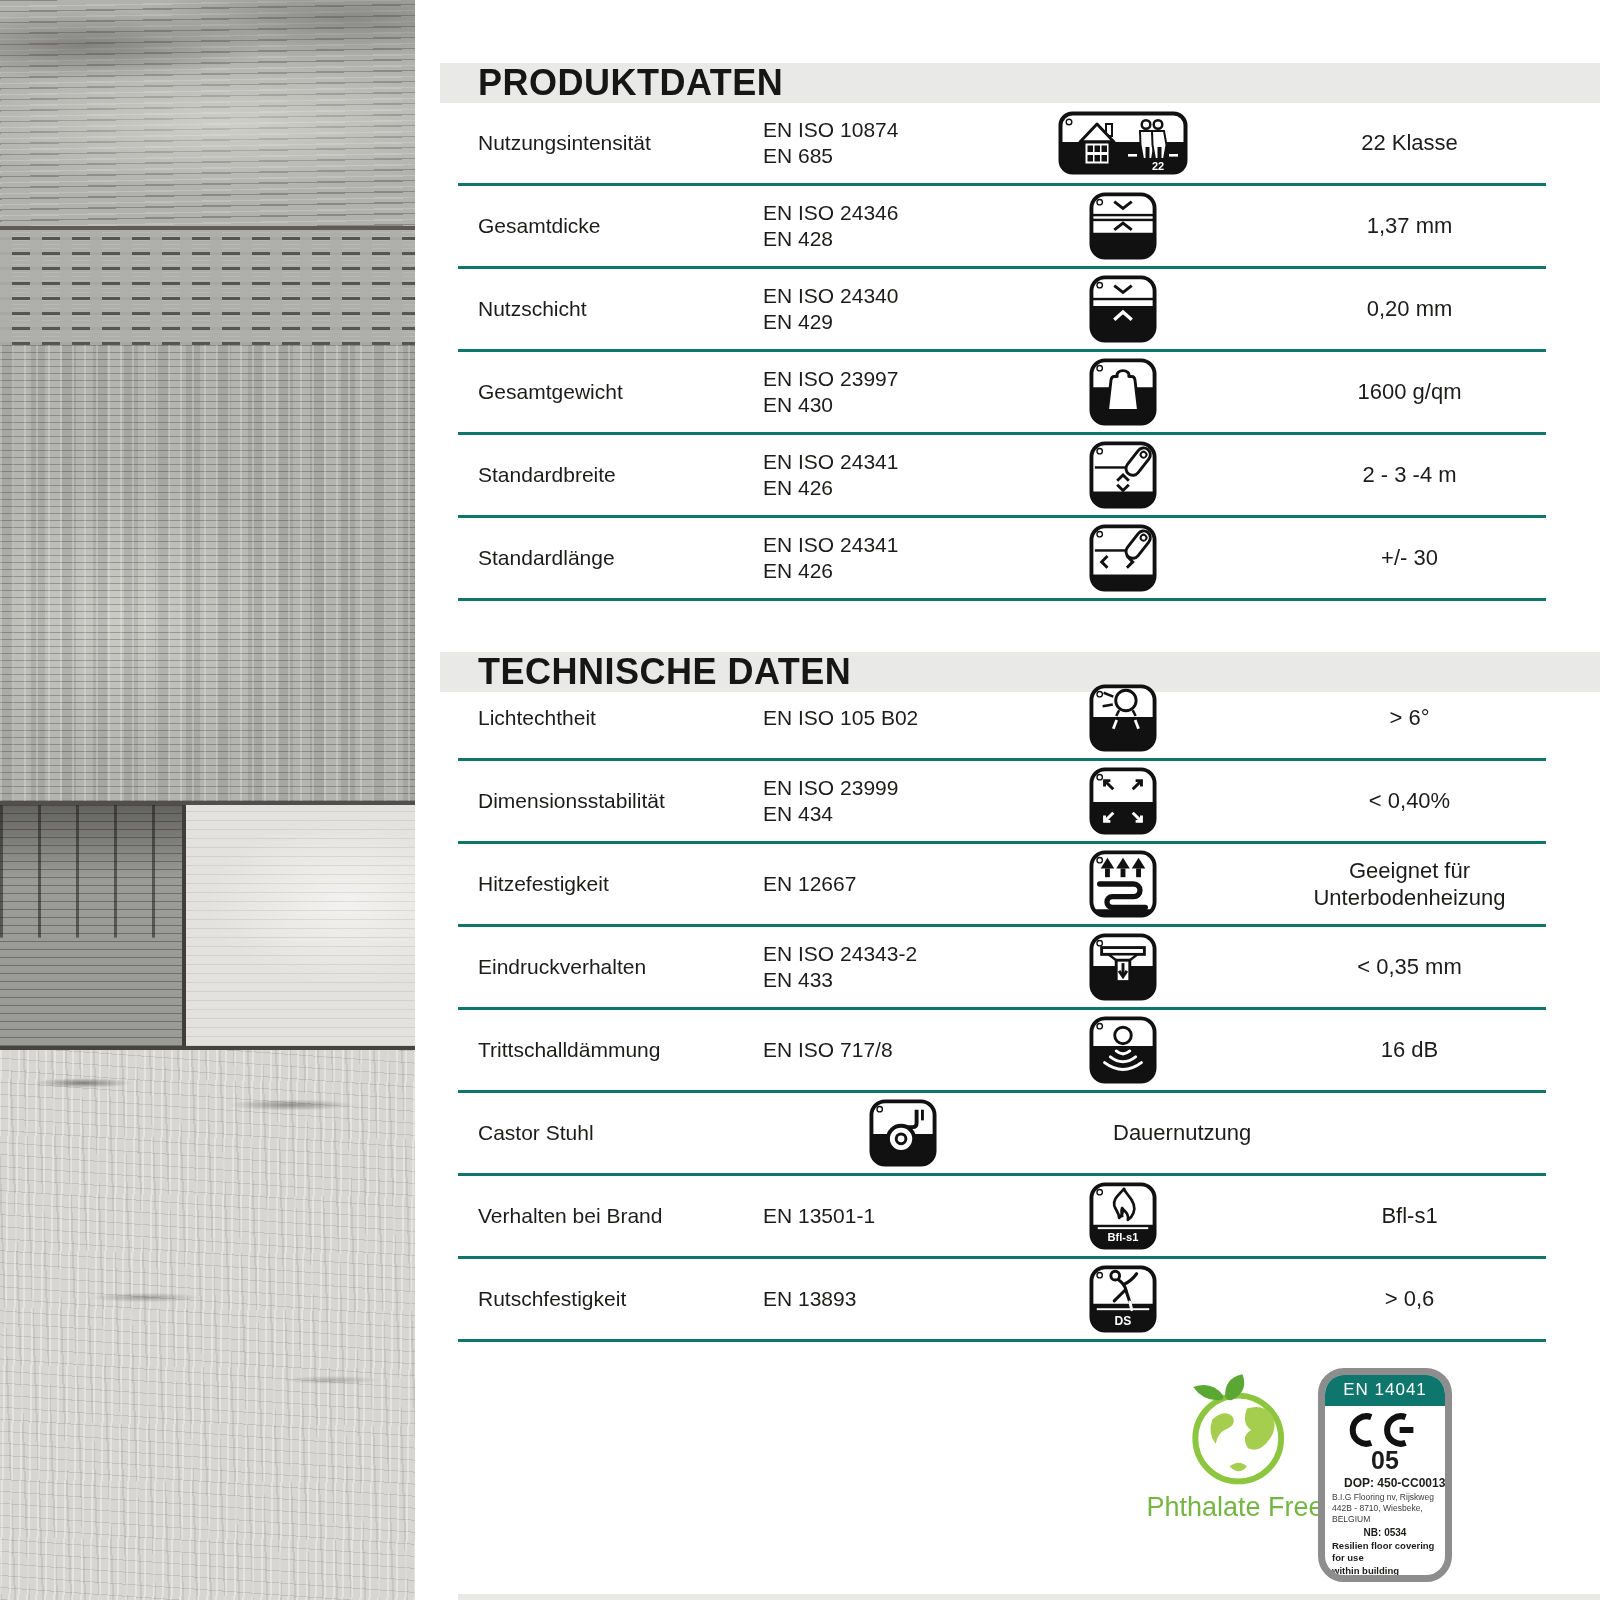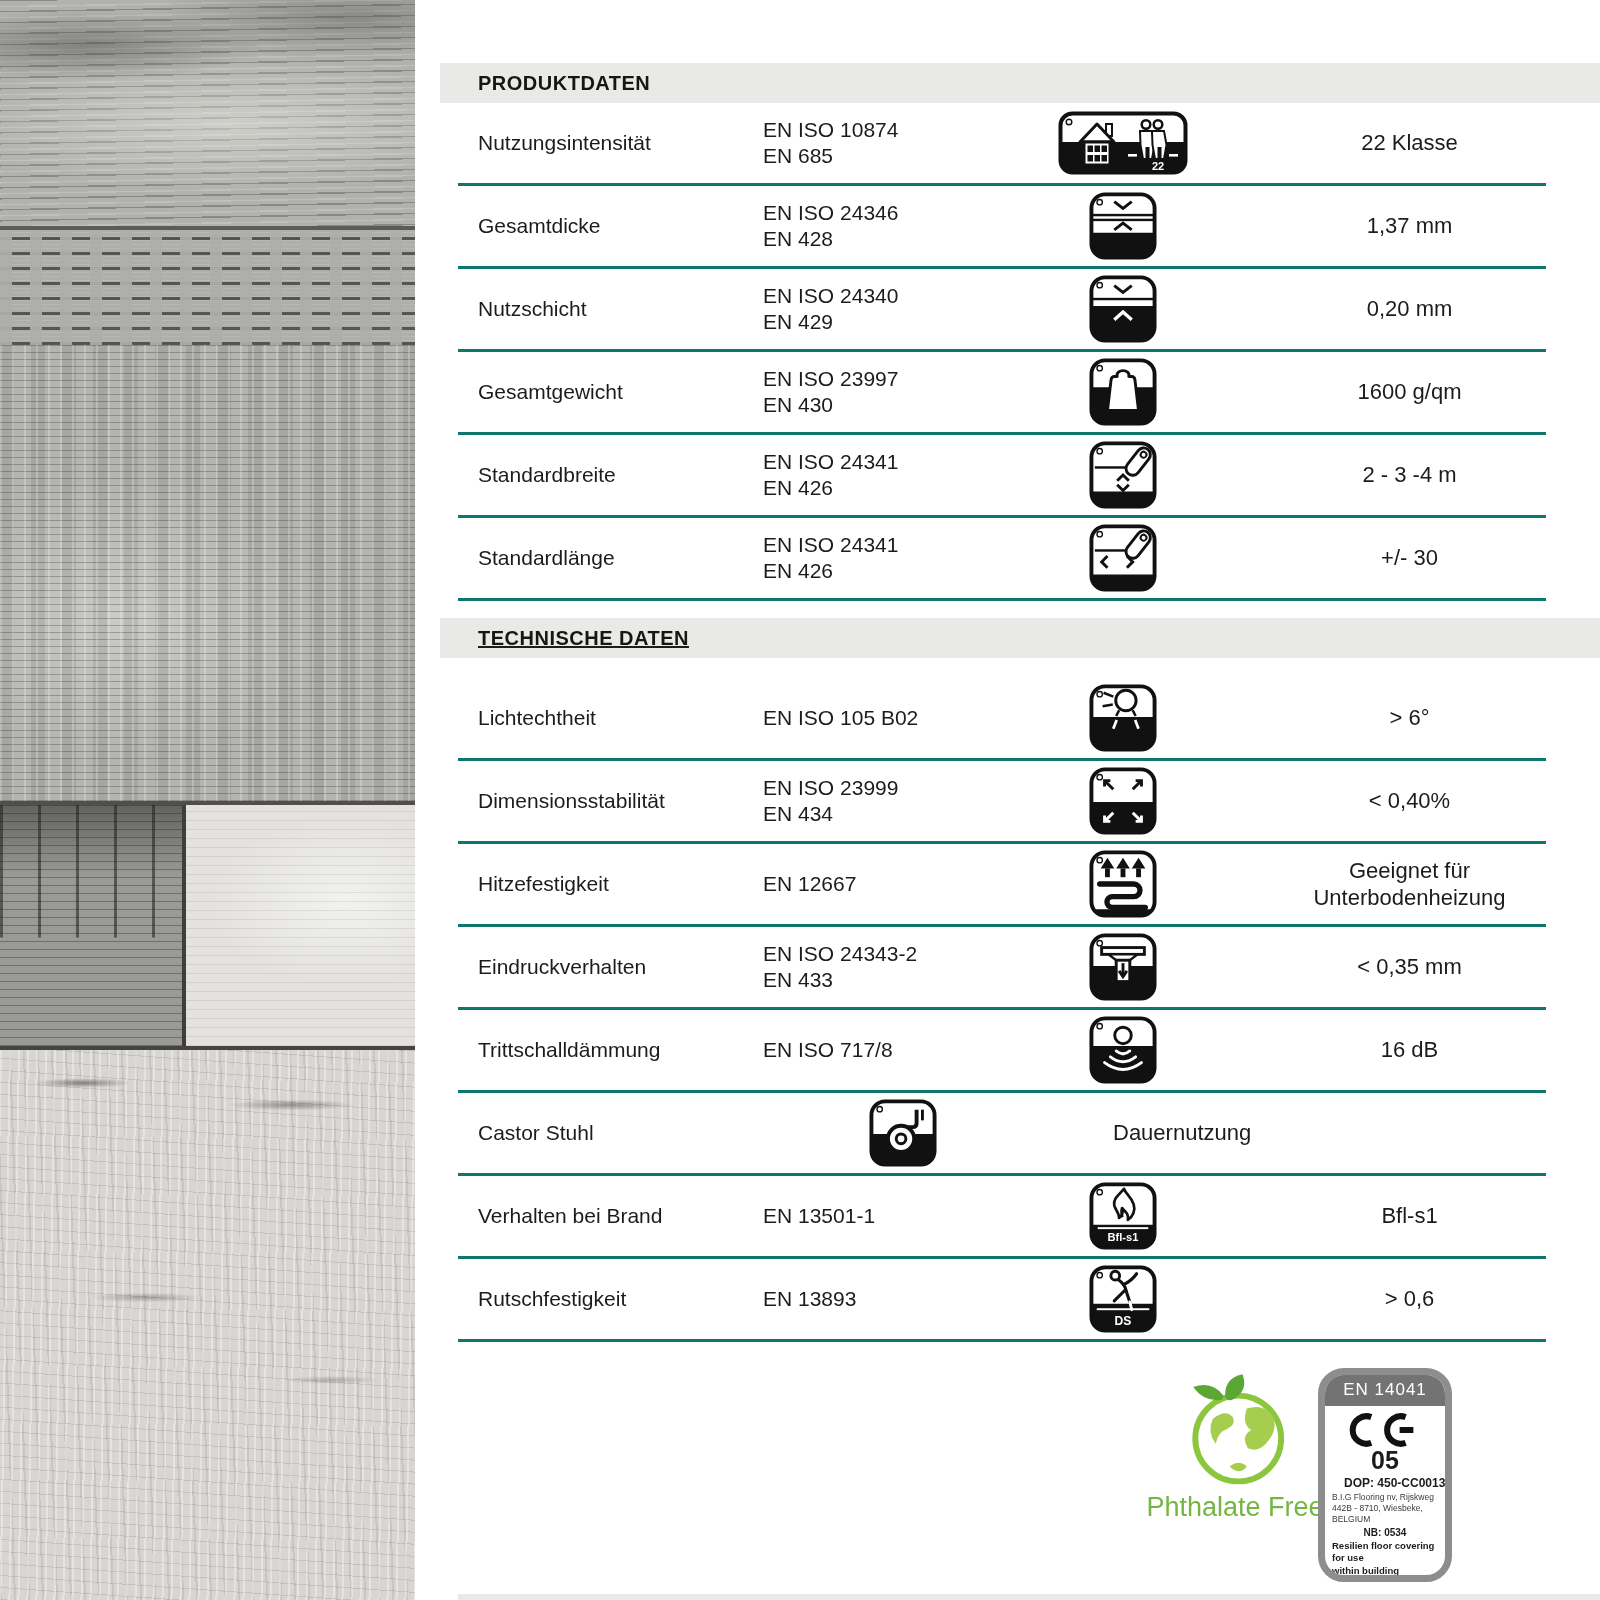--- a/index.html
+++ b/index.html
@@ -44,40 +44,40 @@
       radial-gradient(ellipse 70px 7px at 20% 6%, rgba(40,39,36,.50), transparent 70%),
       radial-gradient(ellipse 90px 8px at 70% 10%, rgba(40,39,36,.40), transparent 70%),
       radial-gradient(ellipse 80px 7px at 35% 45%, rgba(60,59,54,.35), transparent 70%),
       radial-gradient(ellipse 70px 6px at 80% 60%, rgba(60,59,54,.28), transparent 70%),
       repeating-linear-gradient(91deg, rgba(255,255,255,.35) 0 2px, transparent 2px 9px),
       repeating-linear-gradient(88deg, rgba(108,107,100,.14) 0 2px, transparent 2px 14px),
       repeating-linear-gradient(4deg, rgba(90,89,84,.18) 0 1px, transparent 1px 12px);}
 
   
   .band{position:absolute;left:440px;width:1160px;height:40px;background:#e9e9e8;}
-  .band .bt{font-size:20px;font-weight:bold;line-height:40px;padding-left:38px;
+  .band .bt{font-size:36px;font-weight:bold;line-height:40px;padding-left:38px;
             letter-spacing:.5px;color:#161614;}
-  .b1{top:63px;} .b2{top:618px;text-decoration:underline;}
+  .b1{top:63px;} .b2{top:652px;}
   .tbl{position:absolute;left:458px;width:1088px;}
   .t1{top:103px;} .t2{top:678px;}
   .row{display:grid;grid-template-columns:305px 280px 160px 1fr;align-items:center;
        height:80px;border-bottom:3px solid #0f766e;}
   .c{box-sizing:border-box;}
   .label{padding-left:20px;font-size:21px;}
   .std{font-size:21px;line-height:1.25;white-space:pre-line;}
   .ico{display:flex;justify-content:center;align-items:center;}
   .val{font-size:22px;text-align:center;padding-left:70px;white-space:pre-line;line-height:1.25;}
   .bottom-strip{position:absolute;left:458px;top:1594px;width:1142px;height:6px;background:#e9e9e8;}
 
   
   .phthalate{position:absolute;left:1145px;top:1372px;width:180px;text-align:center;}
   .ph-label{font-size:27px;color:#74b543;margin-top:2px;white-space:nowrap;}
   .ce{position:absolute;left:1318px;top:1368px;width:134px;height:214px;border:7px solid #8d8d8d;
       border-radius:26px;background:#fff;box-sizing:border-box;overflow:hidden;}
-  .ce-head{background:#737373;color:#fff;text-align:center;font-size:17px;
+  .ce-head{background:#0f766e;color:#fff;text-align:center;font-size:17px;
            padding:5px 0 6px;letter-spacing:1px;}
   .ce-mark{display:block;margin:4px auto 0;}
   .ce-num{font-size:25px;font-weight:bold;text-align:center;line-height:1;margin-top:-2px;}
   .ce-dop{font-size:12px;font-weight:bold;padding:3px 19px 0;white-space:nowrap;}
   .ce-addr{font-size:8.5px;color:#3a3a3a;padding:2px 7px 0;line-height:1.3;white-space:pre-line;}
   .ce-nb{font-size:10px;font-weight:bold;text-align:center;padding-top:2px;}
   .ce-use{font-size:9.5px;font-weight:bold;padding:2px 7px 0;line-height:1.3;white-space:pre-line;}
   svg text{font-family:"Liberation Sans", sans-serif;}
 </style>
 </head>

